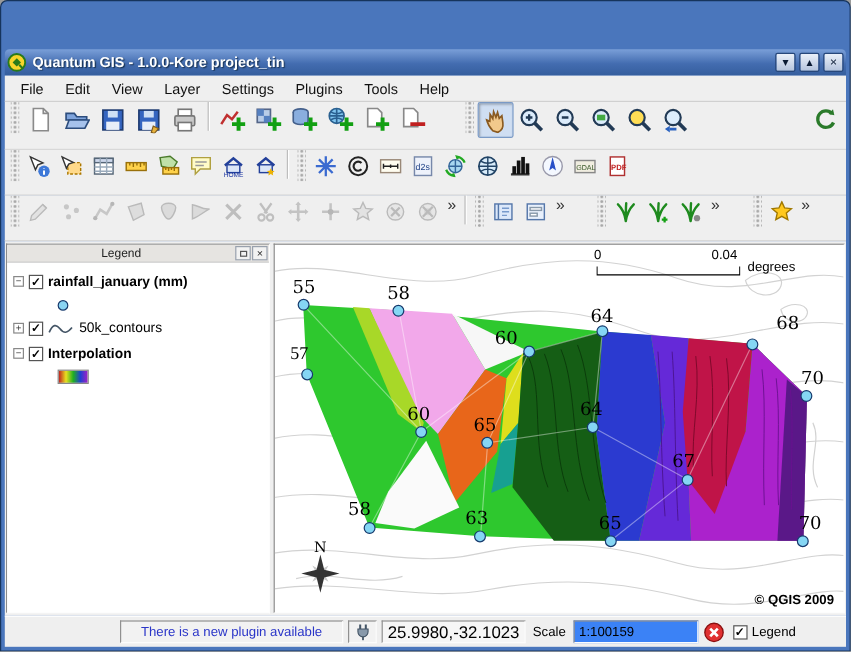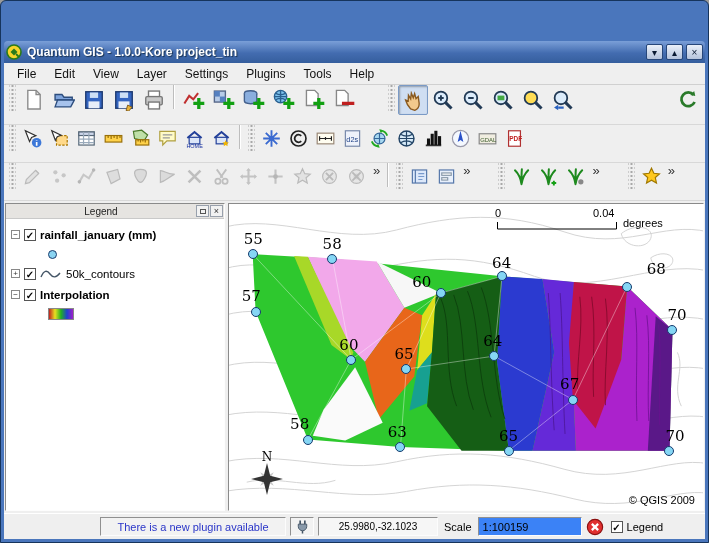--- a/index.html
+++ b/index.html
@@ -63,29 +63,29 @@
   .marker{position:absolute;width:10px;height:10px;border-radius:50%;background:#85d6f4;border:1.6px solid #163a6d;
           transform:translate(-50%,-50%);}
   .pt-label{position:absolute;font:15px "DejaVu Serif",serif;color:#000;white-space:nowrap;}
   .scalebar{position:absolute;top:3px;right:38px;width:170px;height:32px;font-size:11px;color:#000;}
   .sb-0{position:absolute;left:0;top:0;}
   .sb-end{position:absolute;left:98px;top:0;}
   .sb-bracket{position:absolute;left:2px;top:14px;}
   .sb-units{position:absolute;left:128px;top:10px;}
   .north{position:absolute;left:16px;bottom:10px;width:44px;text-align:center;}
   .north-n{display:block;font:12px "DejaVu Serif",serif;margin-bottom:-2px;}
-  .copyright{position:absolute;right:8px;bottom:4px;font-size:11px;font-weight:normal;color:#000;}
+  .copyright{position:absolute;right:8px;bottom:4px;font-size:11px;font-weight:bold;color:#000;}
   
   .statusbar{height:26px;display:flex;align-items:center;gap:4px;background:#efefef;padding:0 6px;border-top:1px solid #fff;}
   .sb-msg{width:86px;}
   .sb-box{height:19px;border:1px solid;border-color:#909090 #fcfcfc #fcfcfc #909090;background:#f2f2f2;
           display:flex;align-items:center;justify-content:center;font-size:11px;}
   .sb-link{width:186px;color:#2a35c8;cursor:pointer;white-space:nowrap;}
   .sb-plug{width:24px;cursor:pointer;}
-  .sb-coords{width:120px;background:#f6f6f6;font-size:10px;}
+  .sb-coords{width:120px;background:#f6f6f6;font-size:14px;}
   .sb-scale-label{font-size:11px;padding:0 2px;}
   .scale-input{width:104px;height:19px;border:1px solid;border-color:#909090 #fcfcfc #fcfcfc #909090;background:#3b82f6;
                font:11px "Liberation Sans",sans-serif;padding:0 4px;}
   .sb-stop{width:21px;height:21px;border:none;background:transparent;padding:0;cursor:pointer;display:flex;align-items:center;}
   .sb-render{display:flex;align-items:center;gap:4px;font-size:11px;cursor:pointer;}
 </style>
 </head>
 <body>
 
 <div class="window">
@@ -612,21 +612,21 @@
         <div class="pt-label" style="left: 3.1185%; top: 8.48485%;">55</div>
         <div class="marker" style="left: 21.8295%; top: 17.8788%;"></div>
         <div class="pt-label" style="left: 19.7505%; top: 10%;">58</div>
         <div class="marker" style="left: 44.6985%; top: 29.0909%;"></div>
         <div class="pt-label" style="left: 38.6694%; top: 22.4242%;">60</div>
         <div class="marker" style="left: 57.5884%; top: 23.6364%;"></div>
         <div class="pt-label" style="left: 55.5094%; top: 16.3636%;">64</div>
         <div class="marker" style="left: 83.9917%; top: 26.9697%;"></div>
         <div class="pt-label" style="left: 88.1497%; top: 18.1818%;">68</div>
         <div class="marker" style="left: 5.61331%; top: 35.1515%;"></div>
-        <div class="pt-label" style="left: 2.7027%; top: 27.2727%;">57</div>
+        <div class="pt-label" style="left: 2.7027%; top: 27.2727%; font-family: Liberation Serif, serif;">57</div>
         <div class="marker" style="left: 93.5551%; top: 41.2121%;"></div>
         <div class="pt-label" style="left: 92.5156%; top: 33.3333%;">70</div>
         <div class="marker" style="left: 25.7796%; top: 50.9091%;"></div>
         <div class="pt-label" style="left: 23.2848%; top: 43.0303%;">60</div>
         <div class="marker" style="left: 37.422%; top: 53.9394%;"></div>
         <div class="pt-label" style="left: 34.9272%; top: 46.0606%;">65</div>
         <div class="marker" style="left: 55.9252%; top: 49.697%;"></div>
         <div class="pt-label" style="left: 53.6383%; top: 41.8182%;">64</div>
         <div class="marker" style="left: 72.5572%; top: 63.9394%;"></div>
         <div class="pt-label" style="left: 69.8545%; top: 55.7576%;">67</div>

